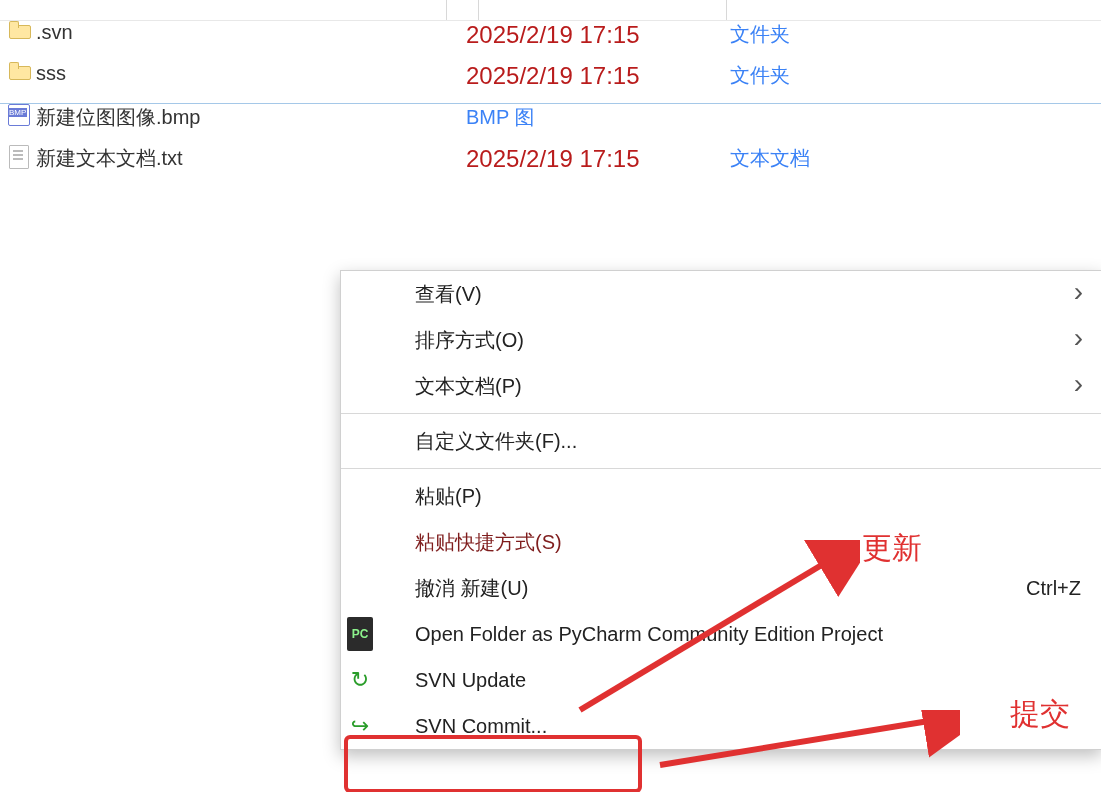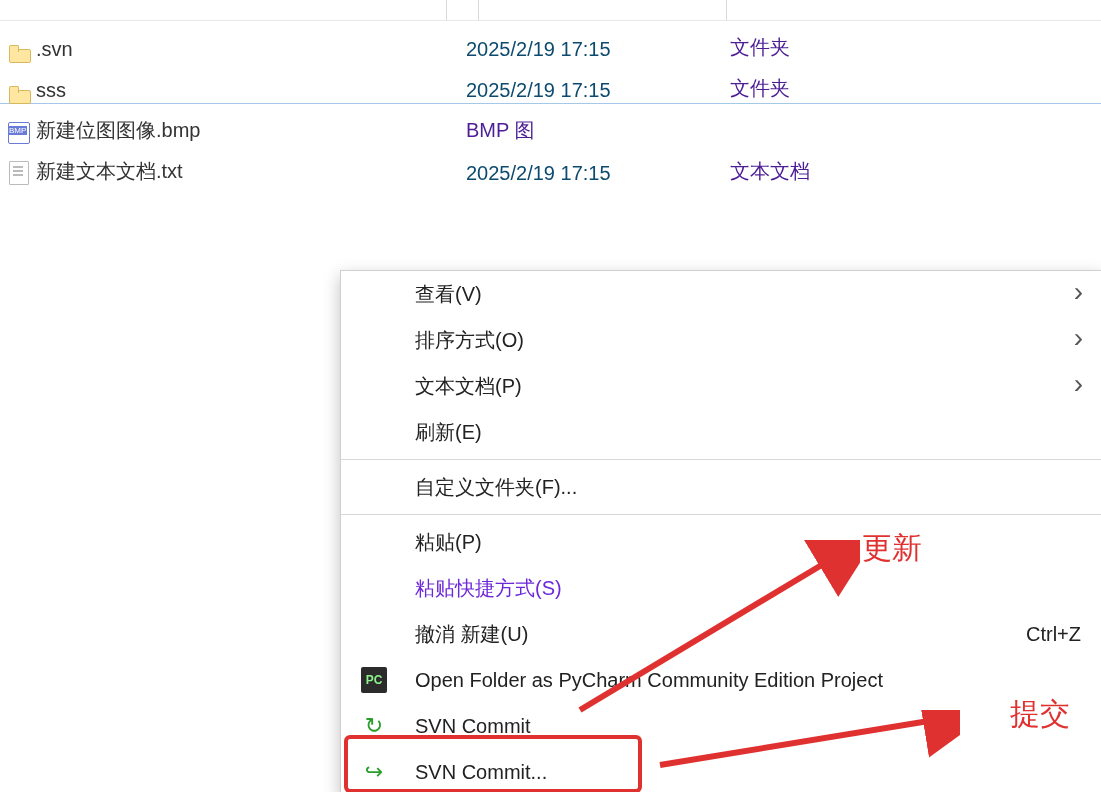--- a/index.html
+++ b/index.html
@@ -1,41 +1,41 @@
 <!DOCTYPE html>
 <html><head>
 <meta charset="utf-8">
 <style>
   html,body{margin:0;padding:0;width:1101px;height:792px;font-family:"Segoe UI","Microsoft YaHei",Arial,sans-serif;font-size:18px;background:#fff;color:#333;position:relative;overflow:hidden}
   
   .filelist{position:absolute;left:0;top:0;width:1101px}
   .head-sep{height:20px;border-bottom:1px solid #e8e8e8;position:relative}
   .head-sep .vsep{position:absolute;top:0;height:20px;width:1px;background:#d8d8d8}
-  .row{display:flex;align-items:flex-end;height:40px;border-bottom:1px solid transparent}
+  .row{display:flex;align-items:flex-start;height:40px;border-bottom:1px solid transparent}
   .row .ic{width:26px;display:flex;justify-content:center;margin-left:6px;margin-right:4px}
   .row .name{flex:0 0 430px;font-size:20px;color:#333}
-  .row .date{flex:0 0 264px;font-size:20px;color:#0c4a6e}
-  .row .type{flex:0 0 auto;font-size:20px;color:#4c1d95}
+  .row .date{flex:0 0 264px;font-size:24px;color:#b91c1c}
+  .row .type{flex:0 0 auto;font-size:20px;color:#3b82f6}
   .hr-blue{height:1px;background:#a5c8e8;}
   
   .icon-folder{width:20px;height:16px;position:relative}
   .icon-folder::before{content:"";position:absolute;left:0;top:4px;width:20px;height:12px;background:#ffe7a2;border:1px solid #d7b85a;border-radius:2px}
   .icon-folder::after{content:"";position:absolute;left:0;top:0;width:8px;height:6px;background:#ffe7a2;border:1px solid #d7b85a;border-bottom:none;border-radius:2px 2px 0 0}
   .icon-bmp{width:20px;height:20px;background:#fff;border:1px solid #6a7bd7;border-radius:2px;position:relative}
   .icon-bmp::after{content:"BMP";position:absolute;left:-1px;top:3px;font-size:8px;color:#fff;background:#6a7bd7;padding:0 1px}
   .icon-txt{width:18px;height:22px;background:#fff;border:1px solid #bbb;border-radius:1px;position:relative}
   .icon-txt::before{content:"";position:absolute;left:3px;top:4px;width:10px;height:2px;background:#bbb;box-shadow:0 4px 0 #bbb,0 8px 0 #bbb}
   
   .ctx{position:absolute;left:340px;top:270px;width:760px;background:#fff;border:1px solid #d0d0d0;box-shadow:0 6px 16px rgba(0,0,0,.25);font-size:20px}
   .ctx .item{display:flex;align-items:center;height:46px;padding:0 20px 0 74px;position:relative;color:#222}
   .ctx .item .shortcut{margin-left:auto;color:#222}
-  .ctx .item.disabled{color:#6d28d9}
+  .ctx .item.disabled{color:#7f1d1d}
   .ctx .item .sub{position:absolute;right:18px;top:50%;transform:translateY(-55%);font-size:28px;color:#555}
   .ctx .sep{height:1px;background:#d8d8d8;margin:4px 0}
-  .ctx .item .mi{position:absolute;left:20px;top:50%;transform:translateY(-50%);width:26px;height:26px;display:flex;align-items:center;justify-content:center}
+  .ctx .item .mi{position:absolute;left:6px;top:50%;transform:translateY(-50%);width:26px;height:34px;display:flex;align-items:center;justify-content:center}
   .mi-pc{background:#2b2b2b;border-radius:2px;color:#8cf28c;font-size:12px;font-weight:bold}
   .mi-svn-up,.mi-svn-co{color:#2a9d2a;font-size:22px}
   .mi-svn-co.commit{color:#2a9d2a}
   .highlight-box{position:absolute;border:4px solid #e03131;border-radius:6px;pointer-events:none}
   
   .anno{position:absolute;color:#e03131;font-size:30px;font-weight:400;pointer-events:none}
   .arrow{position:absolute;pointer-events:none}
 </style>
 </head>
 <body>
@@ -87,23 +87,20 @@
     <span class="sub">›</span>
   </div>
   <div class="item">
     <span>排序方式(O)</span>
     <span class="sub">›</span>
   </div>
   <div class="item">
     <span>文本文档(P)</span>
     <span class="sub">›</span>
   </div>
-  <div class="item">
-    <span>刷新(E)</span>
-  </div>
   <div class="sep"></div>
   <div class="item">
     <span>自定义文件夹(F)...</span>
   </div>
   <div class="sep"></div>
   <div class="item">
     <span>粘贴(P)</span>
   </div>
   <div class="item disabled">
     <span>粘贴快捷方式(S)</span>
@@ -111,21 +108,21 @@
   <div class="item">
     <span>撤消 新建(U)</span>
     <span class="shortcut">Ctrl+Z</span>
   </div>
   <div class="item">
     <span class="mi mi-pc">PC</span>
     <span>Open Folder as PyCharm Community Edition Project</span>
   </div>
   <div class="item">
     <span class="mi mi-svn-up">↻</span>
-    <span>SVN Commit</span>
+    <span>SVN Update</span>
   </div>
   <div class="item">
     <span class="mi mi-svn-co commit">↪</span>
     <span>SVN Commit...</span>
   </div>
 </div>
 
 <div class="highlight-box" style="left:344px;top:735px;width:290px;height:50px"></div>
 
 <div class="anno" style="left:862px;top:528px">更新</div>

